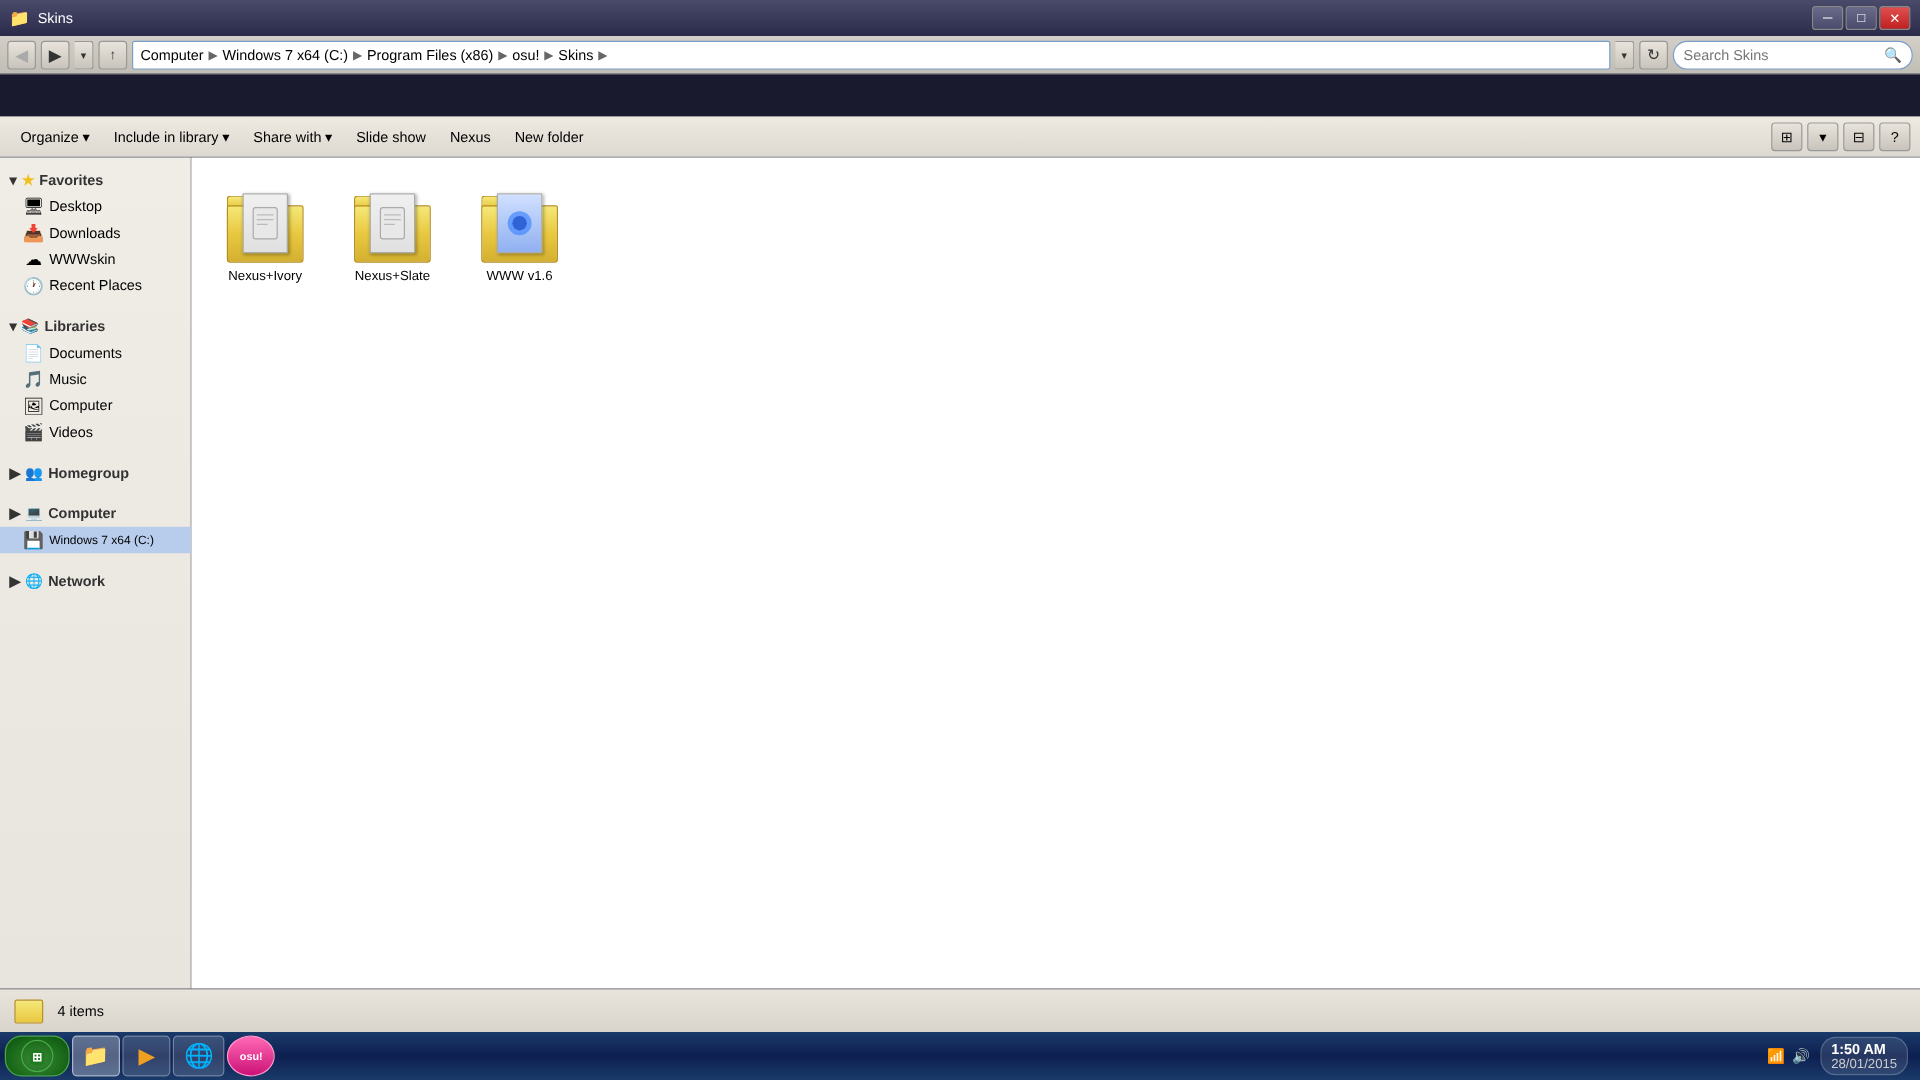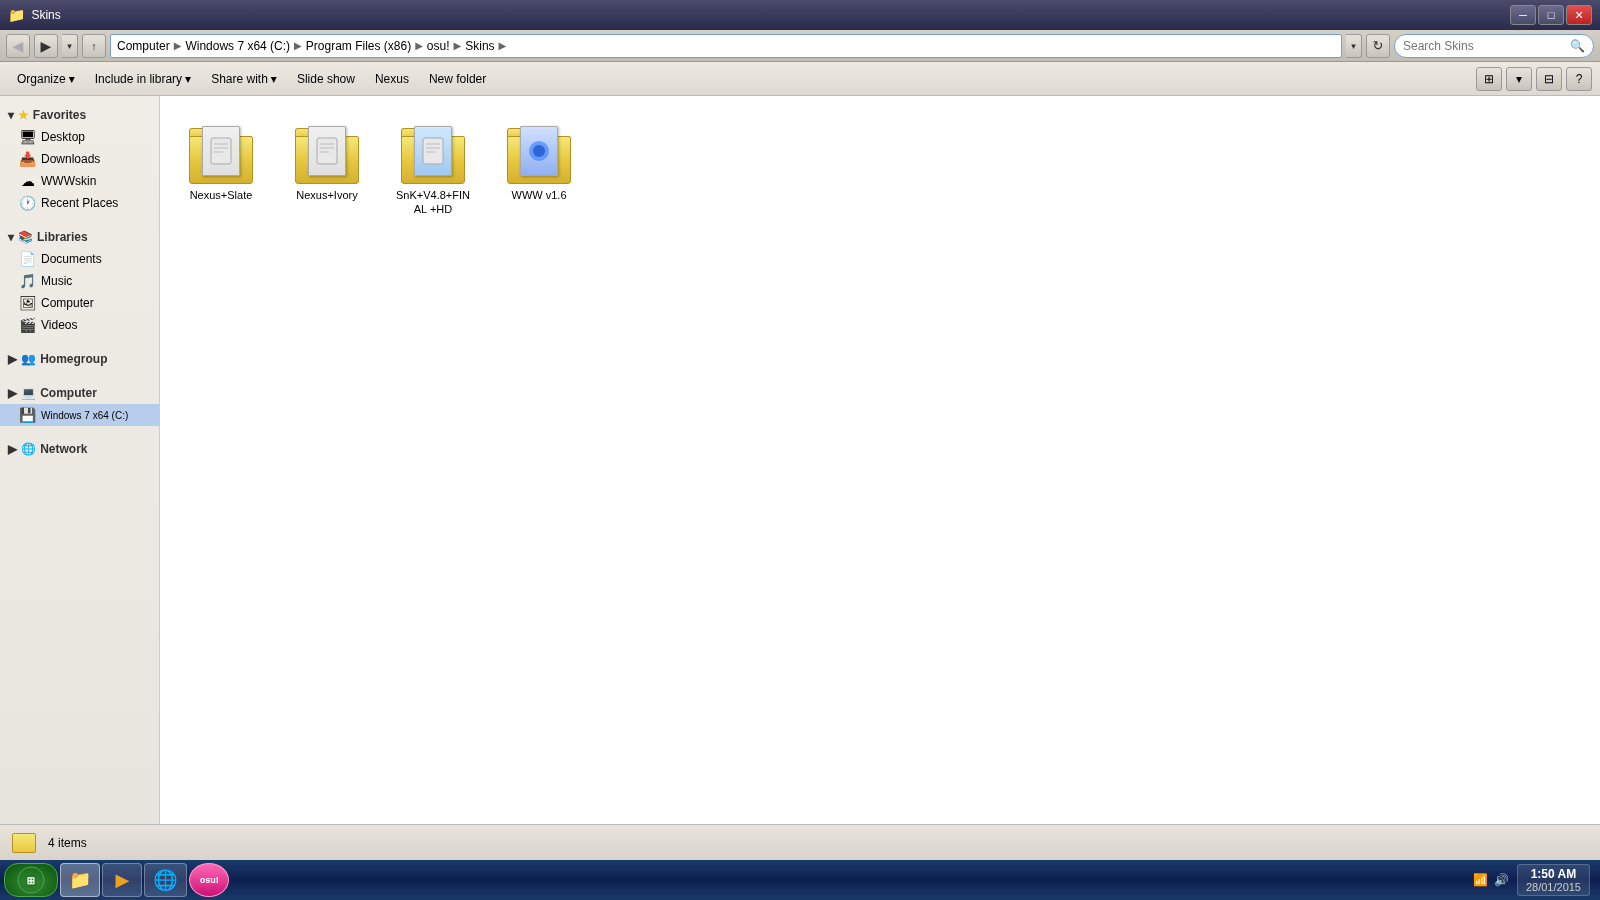--- a/index.html
+++ b/index.html
@@ -139,20 +139,21 @@
     
     .toolbar {
       height: 34px;
       background: linear-gradient(180deg, #eeeae2 0%, #ddd8d0 100%);
       display: flex;
       align-items: center;
       padding: 0 8px;
       gap: 2px;
       border-bottom: 1px solid #bbb;
       flex-shrink: 0;
+      margin-top: 35px;
     }
     .toolbar-btn {
       height: 26px;
       padding: 0 8px;
       background: transparent;
       border: 1px solid transparent;
       border-radius: 3px;
       cursor: pointer;
       display: flex;
       align-items: center;
@@ -383,24 +384,24 @@
       padding-right: 6px;
     }
     .tray-icons {
       display: flex;
       align-items: center;
       gap: 6px;
       color: #ddd;
       font-size: 12px;
     }
     .clock-area {
-      text-align: center;
+      text-align: left;
       background: rgba(255,255,255,0.1);
       border: 1px solid rgba(255,255,255,0.2);
-      border-radius: 3px;
+      border-radius: 13px;
       padding: 2px 8px;
     }
     .clock-time {
       font-size: 12px;
       color: #fff;
       font-weight: bold;
     }
     .clock-date {
       font-size: 11px;
       color: #ccc;
@@ -599,52 +600,36 @@
       <div class="folder-body"></div>
       <div class="folder-skin-overlay" style="">
         <svg width="24" height="30">
                 <rect x="2" y="2" width="20" height="26" rx="2" fill="#e8e8e8" stroke="#aaa"></rect>
                 <line x1="5" y1="8" x2="19" y2="8" stroke="#bbb" stroke-width="1"></line>
                 <line x1="5" y1="12" x2="19" y2="12" stroke="#bbb" stroke-width="1"></line>
                 <line x1="5" y1="16" x2="14" y2="16" stroke="#bbb" stroke-width="1"></line>
               </svg>
       </div>
     </div>
-    <div class="folder-label">Nexus+Slate</div>
+    <div class="folder-label">Nexus+Ivory</div>
   </div>
         <div class="folder-item">
     <div class="folder-icon">
       <div class="folder-tab"></div>
       <div class="folder-body"></div>
       <div class="folder-skin-overlay" style="">
         <svg width="24" height="30">
                 <rect x="2" y="2" width="20" height="26" rx="2" fill="#e8e8e8" stroke="#aaa"></rect>
                 <line x1="5" y1="8" x2="19" y2="8" stroke="#bbb" stroke-width="1"></line>
                 <line x1="5" y1="12" x2="19" y2="12" stroke="#bbb" stroke-width="1"></line>
                 <line x1="5" y1="16" x2="14" y2="16" stroke="#bbb" stroke-width="1"></line>
               </svg>
       </div>
     </div>
-    <div class="folder-label">Nexus+Ivory</div>
-  </div>
-        <div class="folder-item">
-    <div class="folder-icon">
-      <div class="folder-tab"></div>
-      <div class="folder-body"></div>
-      <div class="folder-skin-overlay" style="background: linear-gradient(180deg, #d0e8ff 0%, #a0c8f0 100%);">
-        <svg width="24" height="30">
-                <rect x="2" y="2" width="20" height="26" rx="2" fill="#e8e8e8" stroke="#aaa"></rect>
-                <line x1="5" y1="8" x2="19" y2="8" stroke="#bbb" stroke-width="1"></line>
-                <line x1="5" y1="12" x2="19" y2="12" stroke="#bbb" stroke-width="1"></line>
-                <line x1="5" y1="16" x2="14" y2="16" stroke="#bbb" stroke-width="1"></line>
-              </svg>
-      </div>
-    </div>
-    <div class="folder-label">SnK+V4.8+FINAL
-+HD</div>
+    <div class="folder-label">Nexus+Slate</div>
   </div>
         <div class="folder-item">
     <div class="folder-icon">
       <div class="folder-tab"></div>
       <div class="folder-body"></div>
       <div class="folder-skin-overlay" style="background: linear-gradient(180deg, #d0e0ff 0%, #90b0f0 100%);">
         <svg width="24" height="24">
                 <circle cx="12" cy="12" r="10" fill="#4488ff" opacity="0.7"></circle>
                 <circle cx="12" cy="12" r="6" fill="#2255cc" opacity="0.8"></circle>
               </svg>

